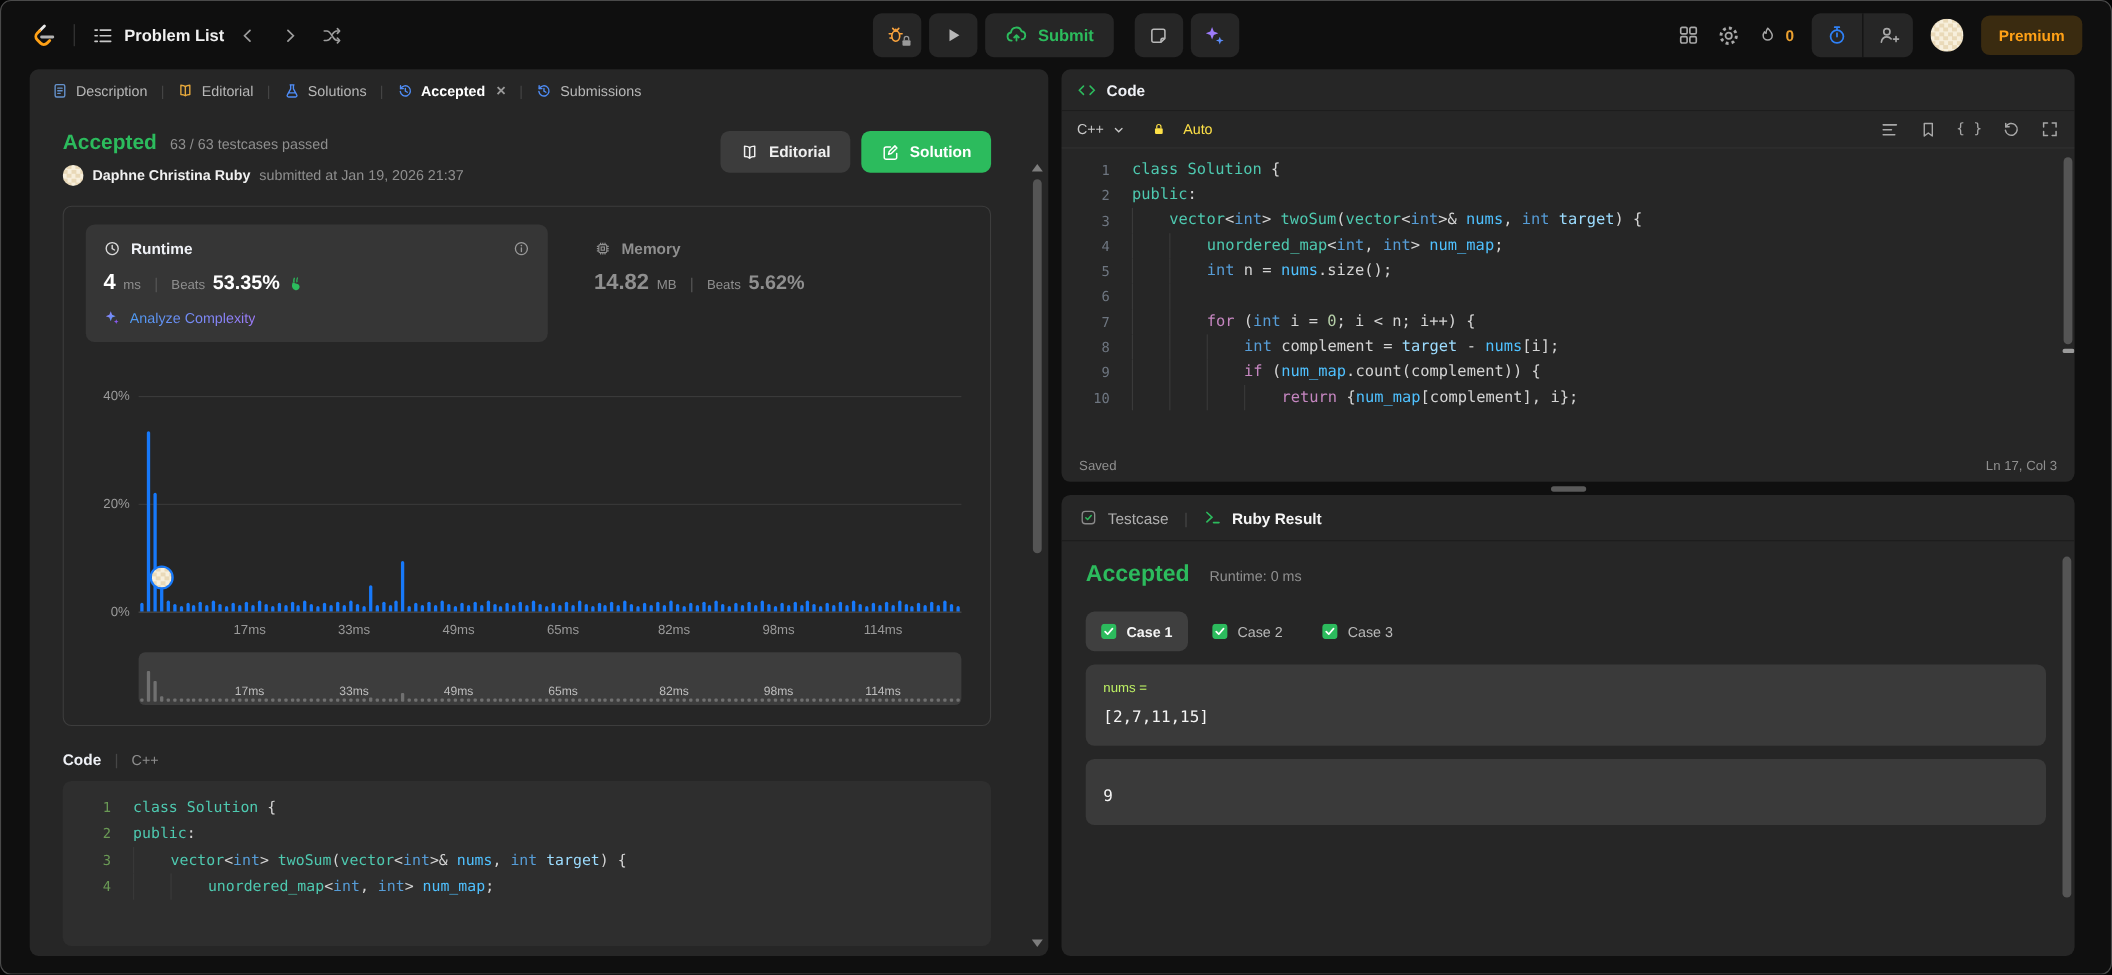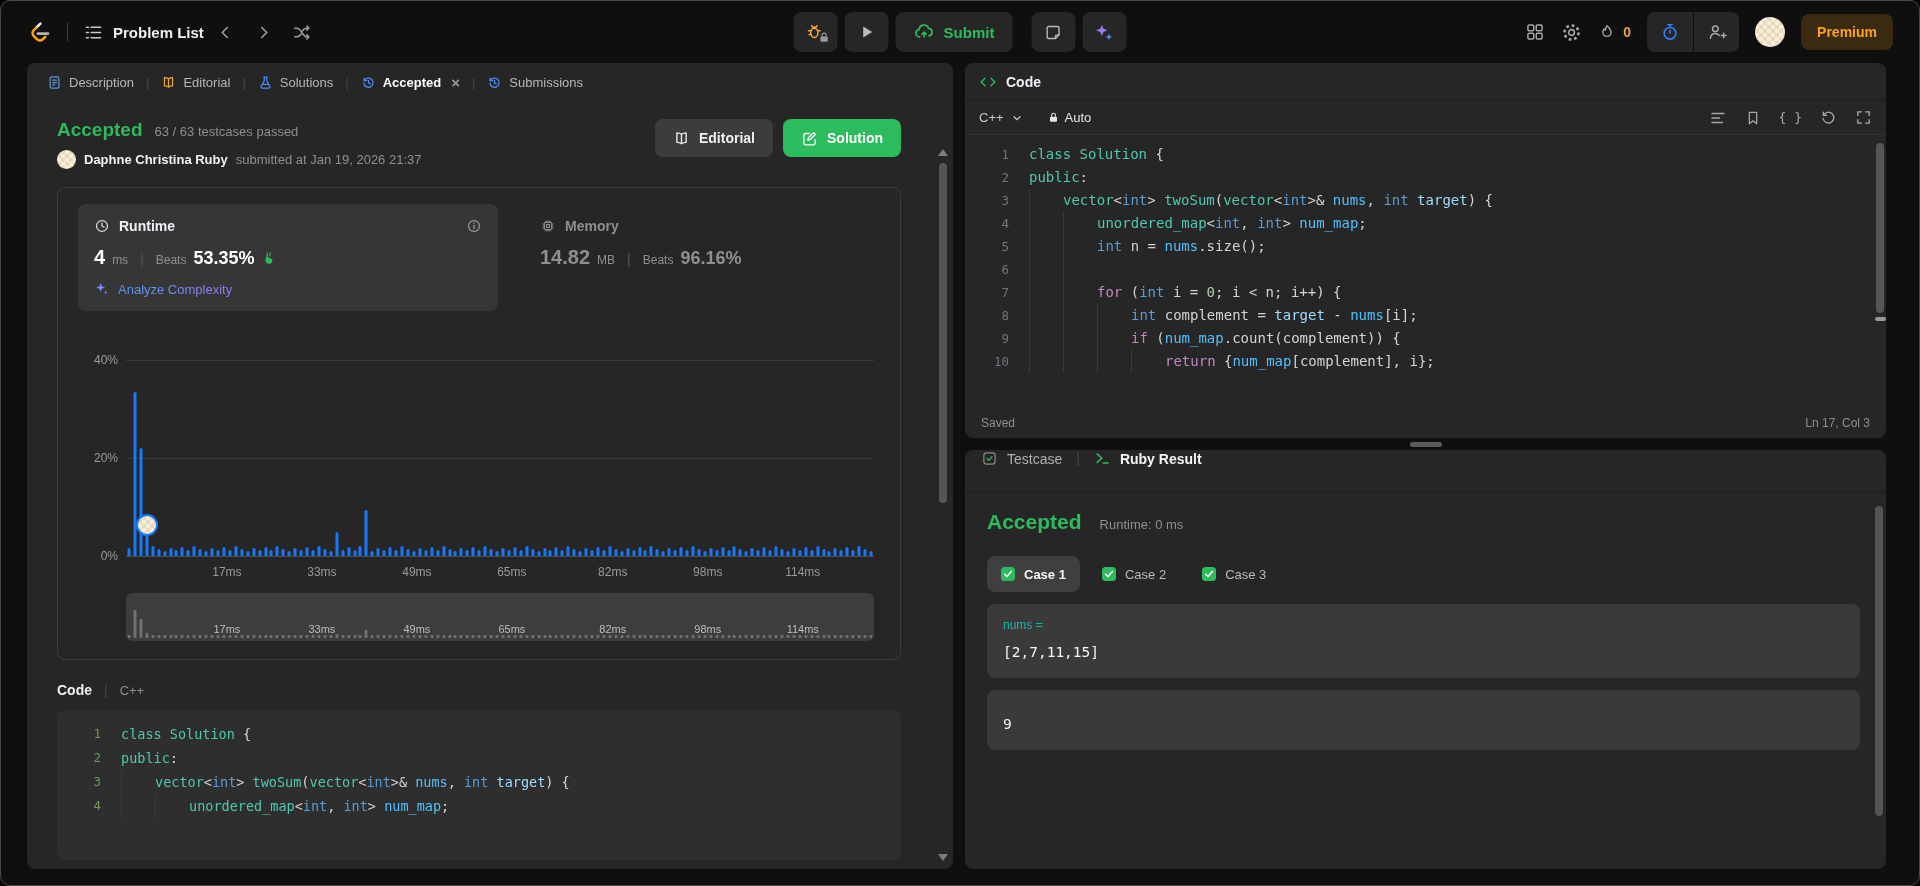--- a/index.html
+++ b/index.html
@@ -99,46 +99,46 @@
   .lp-sb{position:absolute;right:5px;top:48px;bottom:8px;width:10px}
   .sb-tri-up{width:0;height:0;border-left:5px solid transparent;border-right:5px solid transparent;border-bottom:7px solid #7d7d7d;margin:0 auto}
   .sb-tri-down{width:0;height:0;border-left:5px solid transparent;border-right:5px solid transparent;border-top:7px solid #7d7d7d;margin:0 auto;position:absolute;bottom:0;left:0;right:0}
   .lp-thumb{position:absolute;top:14px;left:1px;width:8px;height:340px;background:#555;border-radius:4px}
   
   .code-panel{height:375px;flex:none;display:flex;flex-direction:column}
   .cp-head{height:38px;flex:none;display:flex;align-items:center;gap:9px;padding:0 14px;border-bottom:1px solid #1d1d1d}
   .cp-title{font-size:14px;font-weight:700}
   .cp-toolbar{height:34px;flex:none;display:flex;align-items:center;padding:0 14px;color:#b0b0b0;font-size:13px;border-bottom:1px solid #313131}
   .lang-sel{display:flex;align-items:center;gap:7px;cursor:pointer;color:#c9c9c9}
-  .auto-sel{display:flex;align-items:center;gap:5px;margin-left:24px;color:#e5e5e5;cursor:pointer}
+  .auto-sel{display:flex;align-items:center;gap:16px;margin-left:24px;color:#fde047;cursor:pointer}
   .cp-tools{margin-left:auto;display:flex;align-items:center;gap:18px;color:#a8a8a8}
   .cp-tools .ticon{cursor:pointer;background:none;border:none;color:#a8a8a8}
   .braces-txt{font-family:"DejaVu Sans Mono",monospace;font-size:13px}
   .cp-code{flex:1;padding-top:8px;position:relative;overflow:hidden}
   .cp-code .cl{line-height:23px;font-size:14px}
   .cp-sb{position:absolute;right:2px;top:8px;width:8px;height:170px;background:#555;border-radius:4px}
   .cp-notch{position:absolute;right:0;top:182px;width:11px;height:4px;background:#9a9a9a;border-radius:2px}
   .cp-foot{height:30px;flex:none;display:flex;align-items:center;justify-content:space-between;padding:0 16px;color:#8f8f8f;font-size:12px}
   .gap-handle{height:12px;flex:none;display:flex;align-items:center;justify-content:center;cursor:ns-resize}
   .pill{width:32px;height:5px;border-radius:3px;background:#5a5a5a}
   
   .test-panel{flex:1;display:flex;flex-direction:column;min-height:0}
-  .tp-head{height:42px;flex:none;display:flex;align-items:flex-start;gap:12px;padding:0 16px;font-size:14px;border-bottom:1px solid #1d1d1d}
+  .tp-head{height:42px;flex:none;display:flex;align-items:center;gap:12px;padding:0 16px;font-size:14px;border-bottom:1px solid #1d1d1d}
   .tp-tab{display:flex;align-items:center;gap:9px;cursor:pointer;color:#b0b0b0}
   .tp-tab.active{color:#f5f5f5;font-weight:700}
   .tp-body{flex:1;padding:18px 26px 0 22px;position:relative;overflow:hidden}
   .result-row{display:flex;align-items:baseline;gap:18px}
   .res-status{color:#2cbb5d;font-size:21px;font-weight:600}
   .res-runtime{color:#8f8f8f;font-size:13px}
   .cases{display:flex;gap:8px;margin-top:22px}
   .case-chip{height:36px;display:flex;align-items:center;gap:9px;padding:0 14px;border-radius:8px;font-size:13px;color:#b9b9b9;cursor:pointer;border:none;background:none}
   .case-chip.active{background:#3f3f3f;color:#f5f5f5;font-weight:700}
   .in-label{margin-top:26px;font-size:12px;font-weight:700;color:#b9b9b9}
   .field-box{margin-top:12px;background:#3a3a3a;border-radius:8px;padding:14px 16px;cursor:text}
-  .fb-label{font-size:12px;color:#14b8a6}
+  .fb-label{font-size:12px;color:#bef264}
   .fb-value{margin-top:8px;font-family:"DejaVu Sans Mono",monospace;font-size:14.5px;color:#f5f5f5;line-height:24px}
   .out-label{margin-top:30px;font-size:12px;font-weight:700;color:#9a9a9a}
   .tp-sb{position:absolute;right:3px;top:14px;width:8px;height:310px;background:#555;border-radius:4px}
 </style>
 </head>
 <body>
 
 <div class="window">
 
   <div class="nav">
@@ -388,21 +388,21 @@
                     <rect x="9.8" y="9.8" width="4.4" height="4.4"></rect>
                     <path d="M9 6.6V3.9M12 6.6V3.9M15 6.6V3.9M9 20.1v-2.7M12 20.1v-2.7M15 20.1v-2.7M6.6 9H3.9M6.6 12H3.9M6.6 15H3.9M20.1 9h-2.7M20.1 12h-2.7M20.1 15h-2.7"></path>
                 </svg>
                 <span>Memory</span>
               </div>
               <div class="tile-val">
                 <span class="vbig">14.82</span>
                 <span class="vunit">MB</span>
                 <span class="vdiv">|</span>
                 <span class="vbeats-label">Beats</span>
-                <span class="vbeats">96.16%</span>
+                <span class="vbeats">5.62%</span>
               </div>
             </div>
           </div>
 
           <div class="chart">
             <div class="plot" id="plot">
                 <div class="gline axis" style="bottom: 0%;">
                   <span class="glabel">0%</span>
                 </div>
                 <div class="gline" style="bottom: 44.4444%;">

